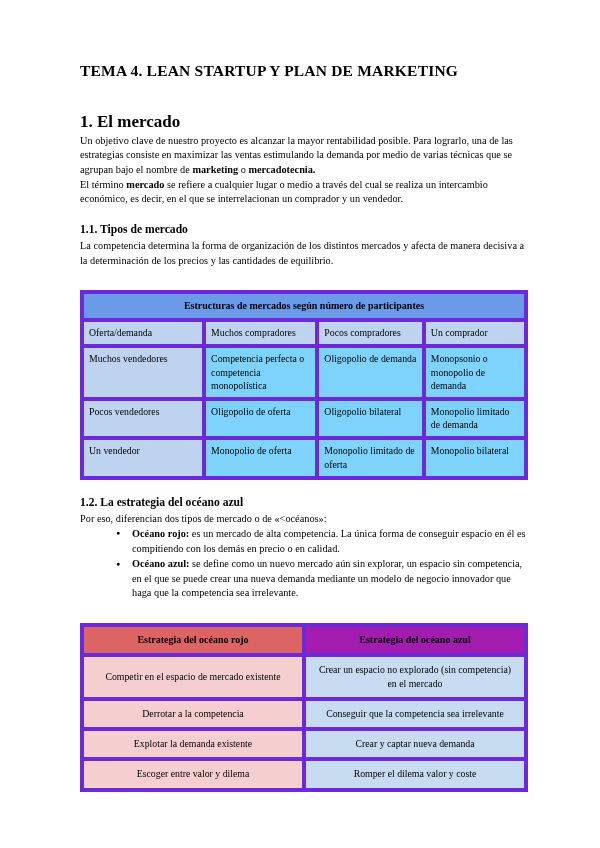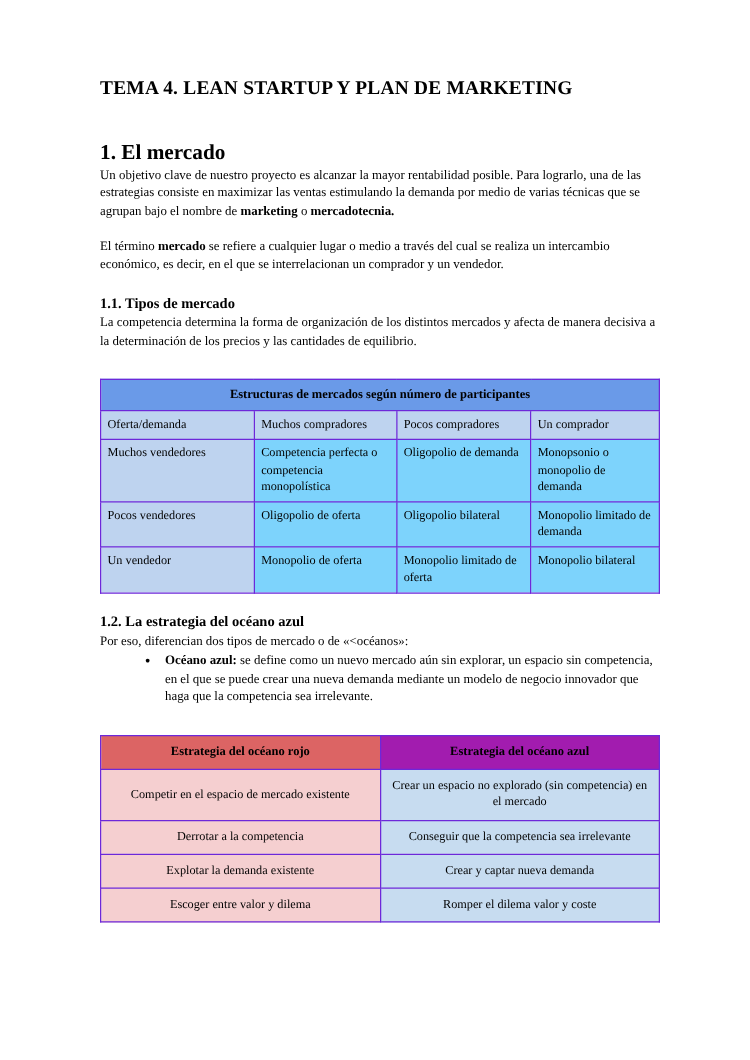--- a/index.html
+++ b/index.html
@@ -40,32 +40,32 @@
     font-weight: bold;
     margin: 0 0 2px 0;
     line-height: 1.25;
   }
   p.body {
     font-size: 10.3px;
     line-height: 1.42;
     margin: 0;
     text-align: left;
   }
-  p.body + p.body { margin-top: 13px; }
+  p.body + p.body { margin-top: 0px; }
   .spacer-md { height: 16px; }
   .spacer-lg { height: 21px; }
   b { font-weight: bold; }
 
   table.tbl {
     width: 100%;
     border-collapse: collapse;
     table-layout: fixed;
   }
   table.tbl td {
-    border: 1px solid #6d28d9;
+    border: 4px solid #6d28d9;
     font-size: 9.8px;
     line-height: 1.35;
     padding: 4px 5px 5px 5px;
     vertical-align: top;
     font-family: Liberation Serif, serif;
   }
   
   #t1 .hdr-main {
     background: #6a9ae8;
     text-align: center;
@@ -182,20 +182,21 @@
       </tr>
     </tbody>
   </table>
 
   <div class="spacer-md"></div>
 
   <h3 class="subsec">1.2. La estrategia del océano azul</h3>
   <p class="body">Por eso, diferencian dos tipos de mercado o de «&lt;océanos»:</p>
 
   <ul class="bullets">
+    <li><b>Océano rojo:</b><span> es un mercado de alta competencia. La única forma de conseguir espacio en él es compitiendo con los demás en precio o en calidad.</span></li>
     <li><b>Océano azul:</b><span> se define como un nuevo mercado aún sin explorar, un espacio sin competencia, en el que se puede crear una nueva demanda mediante un modelo de negocio innovador que haga que la competencia sea irrelevante.</span></li>
   </ul>
 
   <div class="spacer-lg"></div>
 
   <table class="tbl" id="t2">
     <colgroup>
       <col style="width:50%">
       <col style="width:50%">
     </colgroup>

